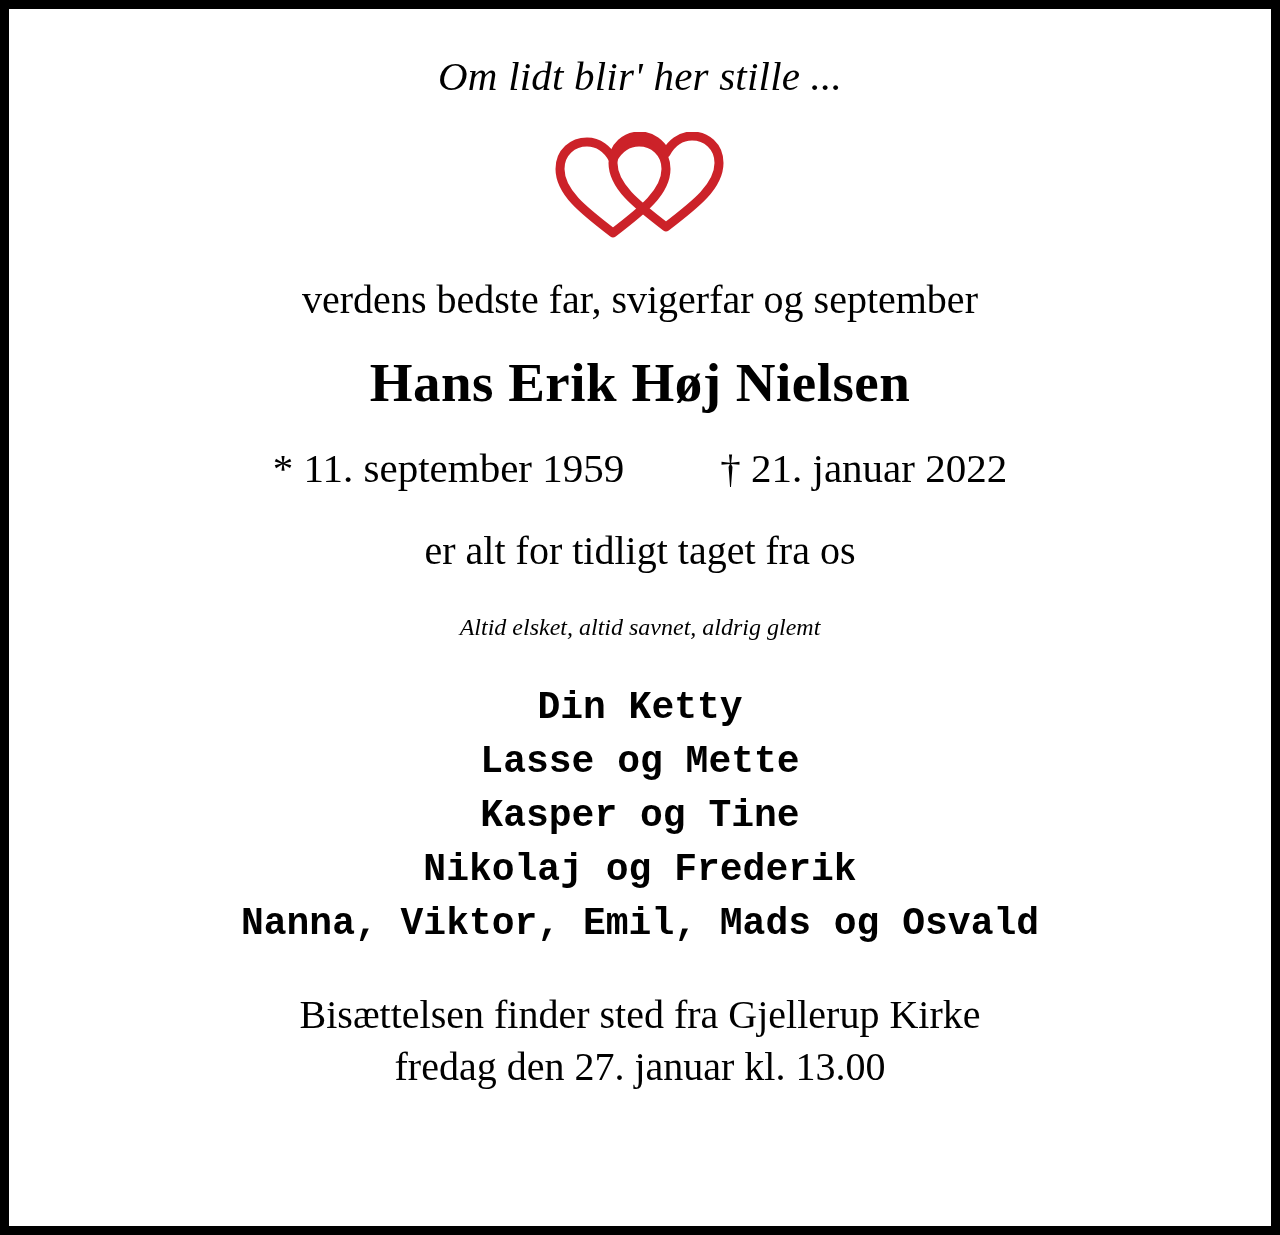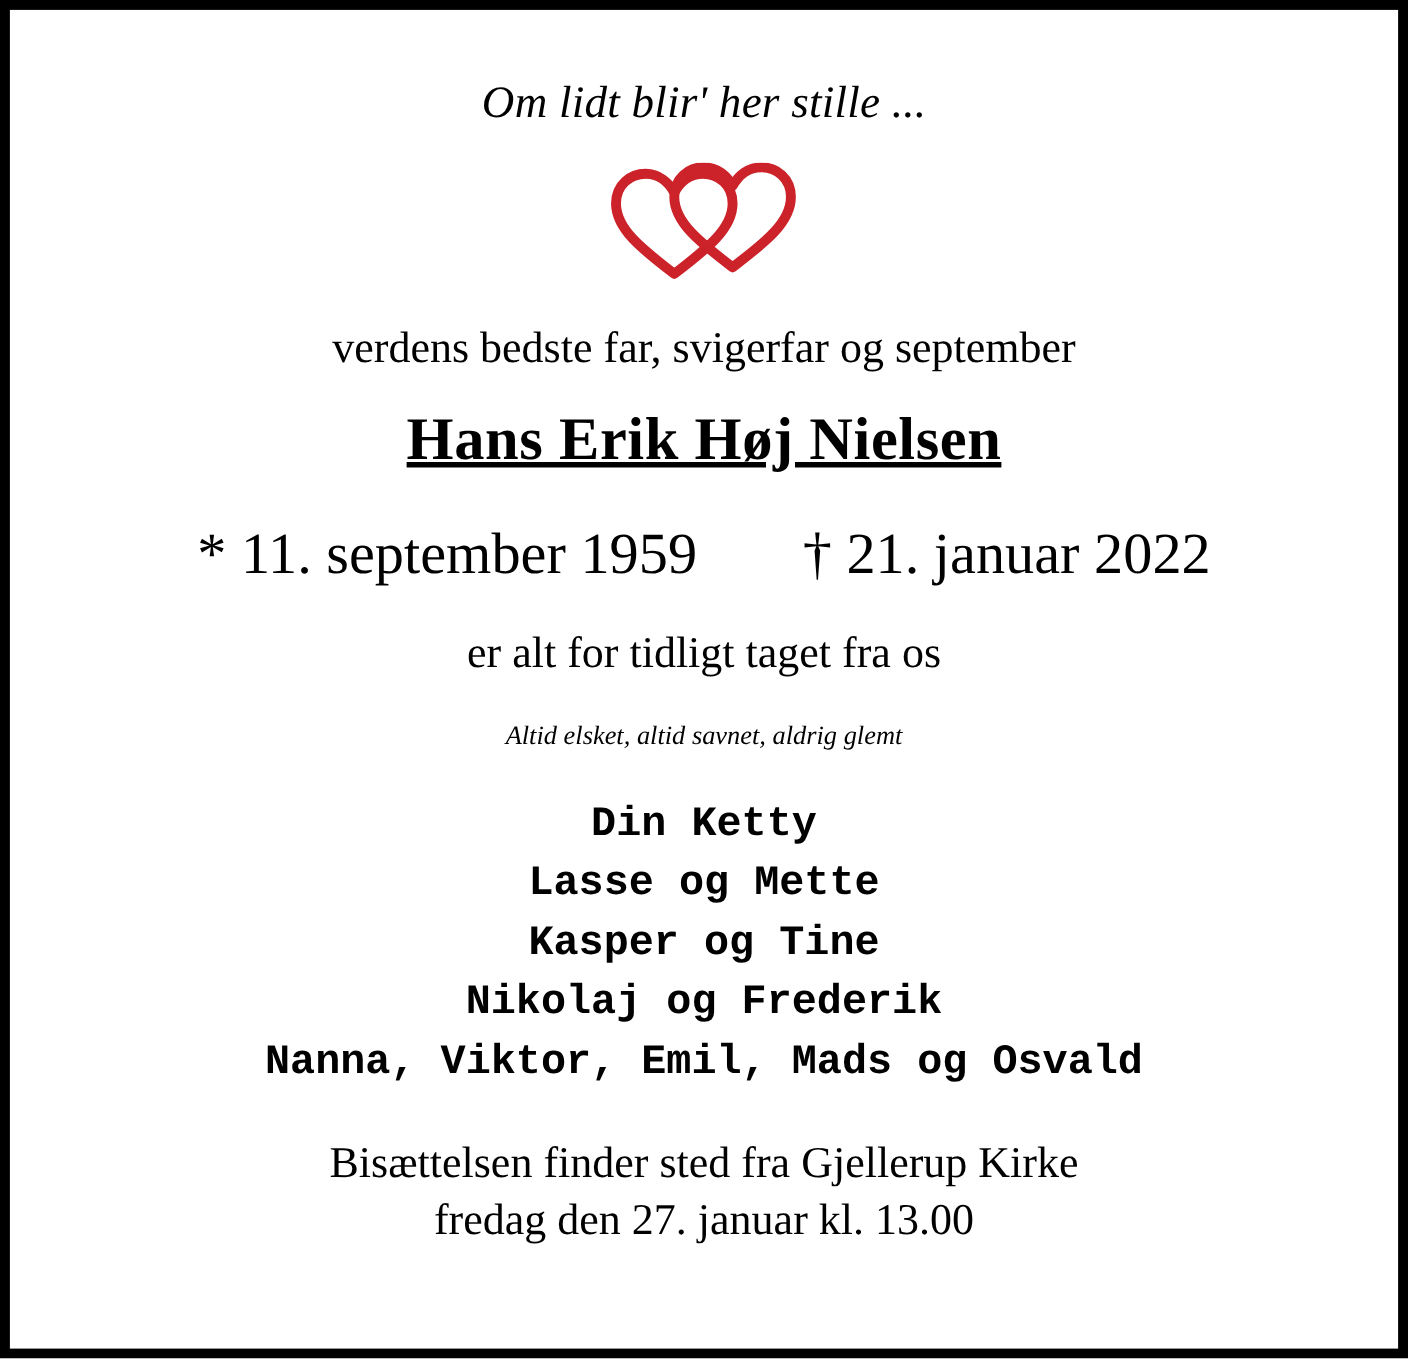--- a/index.html
+++ b/index.html
@@ -26,21 +26,20 @@
     align-items: center;
     padding: 44px 40px 30px 40px;
   }
 
   .verse {
     font-style: italic;
     font-size: 41px;
     line-height: 1.15;
     text-align: center;
     letter-spacing: 0.2px;
-    margin-top: 16px;
   }
 
   .hearts-wrap {
     margin-top: 32px;
     margin-bottom: 14px;
     height: 110px;
     display: flex;
     align-items: center;
     justify-content: center;
   }
@@ -51,30 +50,29 @@
     text-align: center;
     margin-top: 18px;
   }
 
   .name {
     font-size: 55px;
     font-weight: bold;
     text-align: center;
     letter-spacing: 0.5px;
     margin-top: 26px;
-    margin-bottom: 20px;
-    text-decoration: underline;
+    margin-bottom: 6px;
   }
 
   .dates {
     display: flex;
     justify-content: center;
     align-items: flex-start;
     gap: 96px;
-    font-size: 53px;
+    font-size: 41px;
     margin-top: 24px;
   }
 
   .line-taken {
     font-size: 40px;
     text-align: right;
     margin-top: 35px;
   }
 
   .line-loved {

